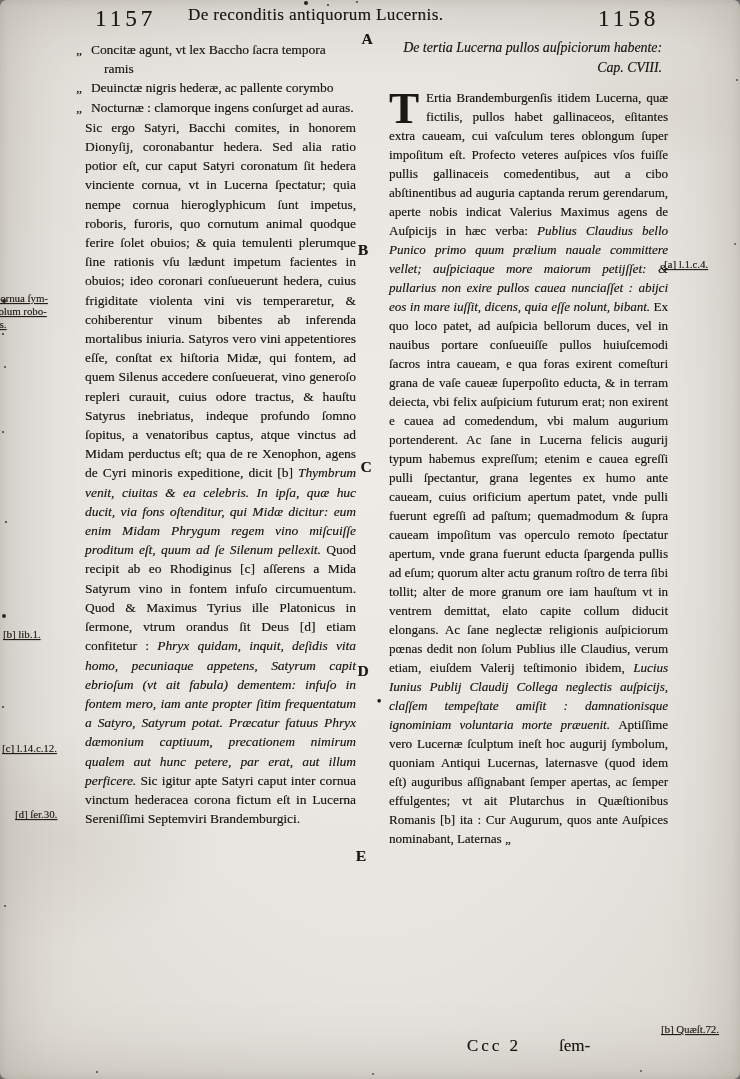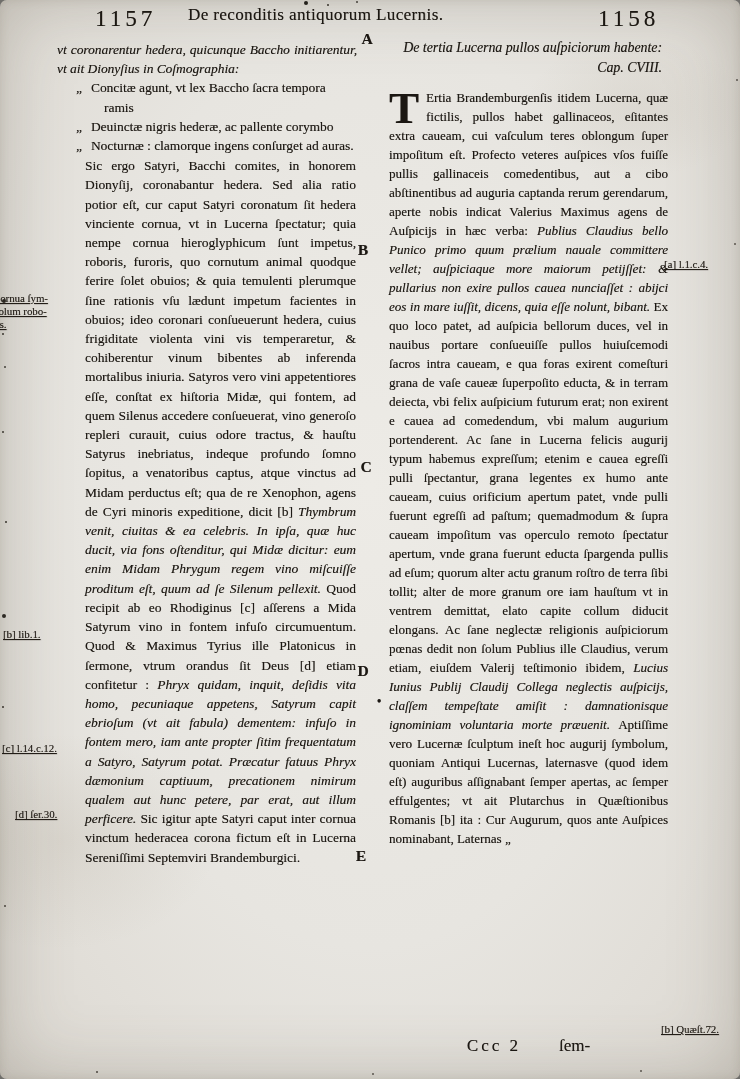--- a/index.html
+++ b/index.html
@@ -69,21 +69,20 @@
 </head>
 <body>
 
 <div class="page">
 
   <div class="pagenum pn-left">1157</div>
   <div class="running-title">De reconditis antiquorum Lucernis.</div>
   <div class="pagenum pn-right">1158</div>
 
   <div class="col-left">
-    <p class="intro">vt coronarentur hedera, quicunque Baccho initiarentur, vt ait Dionyſius in Coſmographia:</p>
     <div class="verses">
       <p class="verse"><span class="marker">„</span><span>Concitæ agunt, vt lex Baccho ſacra tempora ramis</span></p>
       <p class="verse"><span class="marker">„</span><span>Deuinctæ nigris hederæ, ac pallente corymbo</span></p>
       <p class="verse"><span class="marker">„</span><span>Nocturnæ : clamorque ingens conſurget ad auras.</span></p>
     </div>
     <p class="lc-body"><span class="rm">Sic ergo Satyri, Bacchi comites, in honorem Dionyſij, coronabantur hedera. Sed alia ratio potior eſt, cur caput Satyri coronatum ſit hedera vinciente cornua, vt in Lucerna ſpectatur; quia nempe cornua hieroglyphicum ſunt impetus, roboris, furoris, quo cornutum animal quodque ferire ſolet obuios; &amp; quia temulenti plerumque ſine rationis vſu lædunt impetum facientes in obuios; ideo coronari conſueuerunt hedera, cuius frigiditate violenta vini vis temperaretur, &amp; cohiberentur vinum bibentes ab inferenda mortalibus iniuria. Satyros vero vini appetentiores eſſe, conſtat ex hiſtoria Midæ, qui fontem, ad quem Silenus accedere conſueuerat, vino generoſo repleri curauit, cuius odore tractus, &amp; hauſtu Satyrus inebriatus, indeque profundo ſomno ſopitus, a venatoribus captus, atque vinctus ad Midam perductus eſt; qua de re Xenophon, agens de Cyri minoris expeditione, dicit [b] </span><span class="it">Thymbrum venit, ciuitas &amp; ea celebris. In ipſa, quæ huc ducit, via fons oſtenditur, qui Midæ dicitur: eum enim Midam Phrygum regem vino miſcuiſſe proditum eſt, quum ad ſe Silenum pellexit. </span><span class="rm">Quod recipit ab eo Rhodiginus [c] aſſerens a Mida Satyrum vino in fontem infuſo circumuentum. Quod &amp; Maximus Tyrius ille Platonicus in ſermone, vtrum orandus ſit Deus [d] etiam confitetur : </span><span class="it">Phryx quidam, inquit, deſidis vita homo, pecuniaque appetens, Satyrum capit ebrioſum (vt ait fabula) dementem: infuſo in fontem mero, iam ante propter ſitim frequentatum a Satyro, Satyrum potat. Præcatur fatuus Phryx dæmonium captiuum, precationem nimirum qualem aut hunc petere, par erat, aut illum perficere. </span><span class="rm">Sic igitur apte Satyri caput inter cornua vinctum hederacea corona fictum eſt in Lucerna Sereniſſimi Septemviri Brandemburgici.</span></p>
   </div>
 
   <div class="col-right">
     <p class="chapter-heading">De tertia Lucerna pullos auſpiciorum habente: Cap. CVIII.</p>

